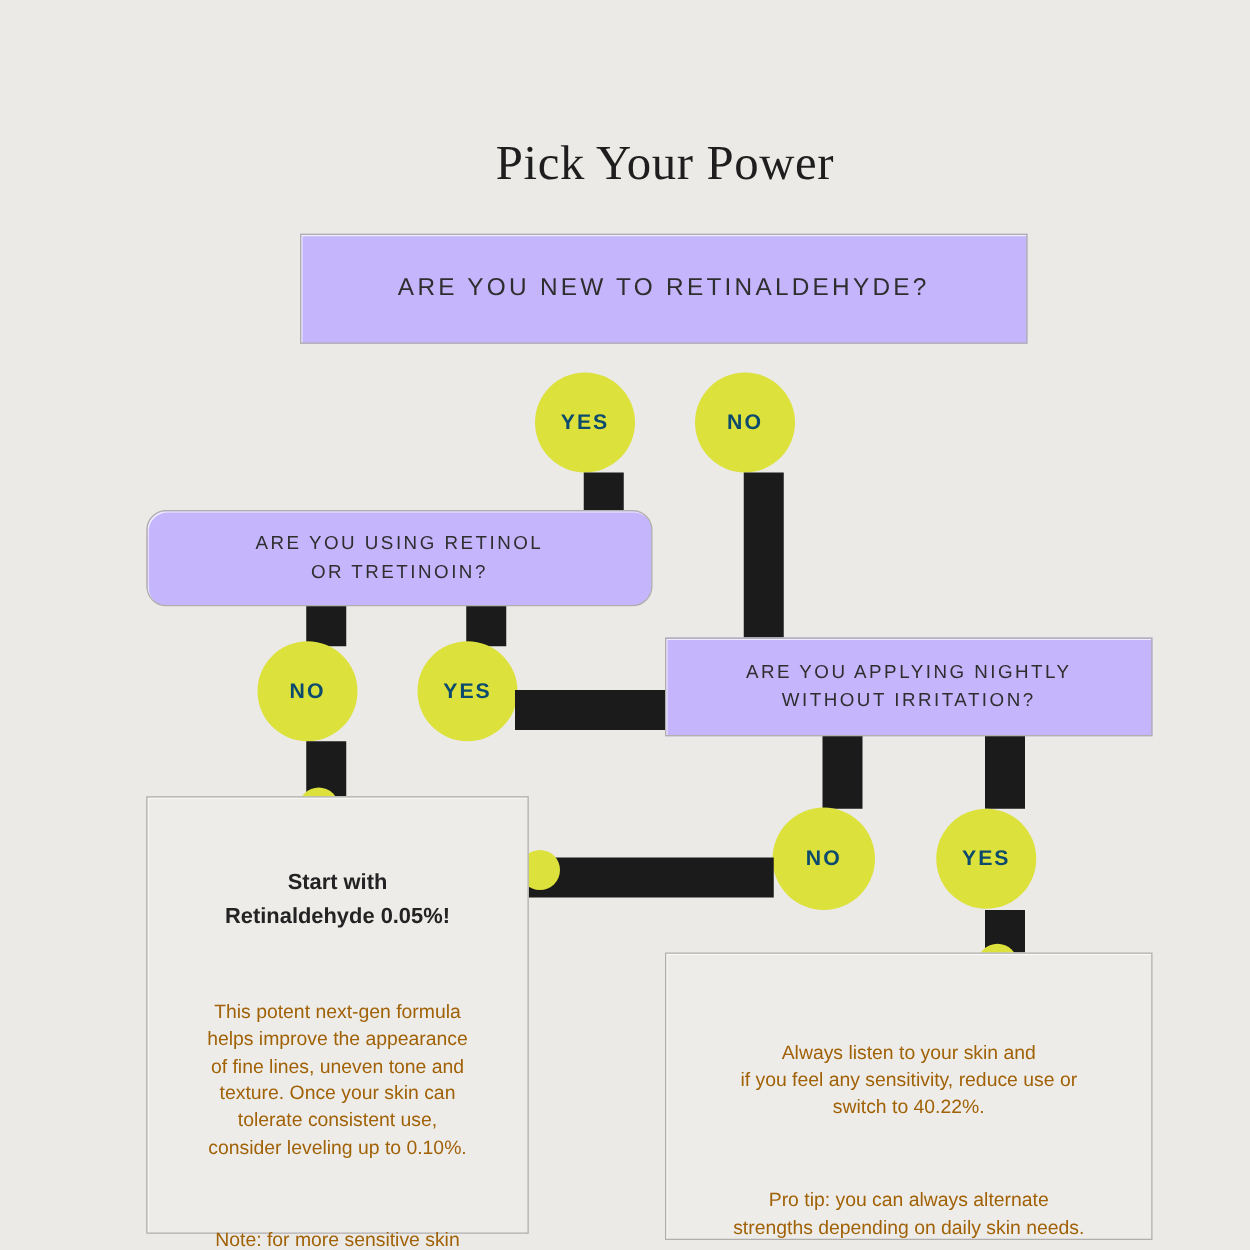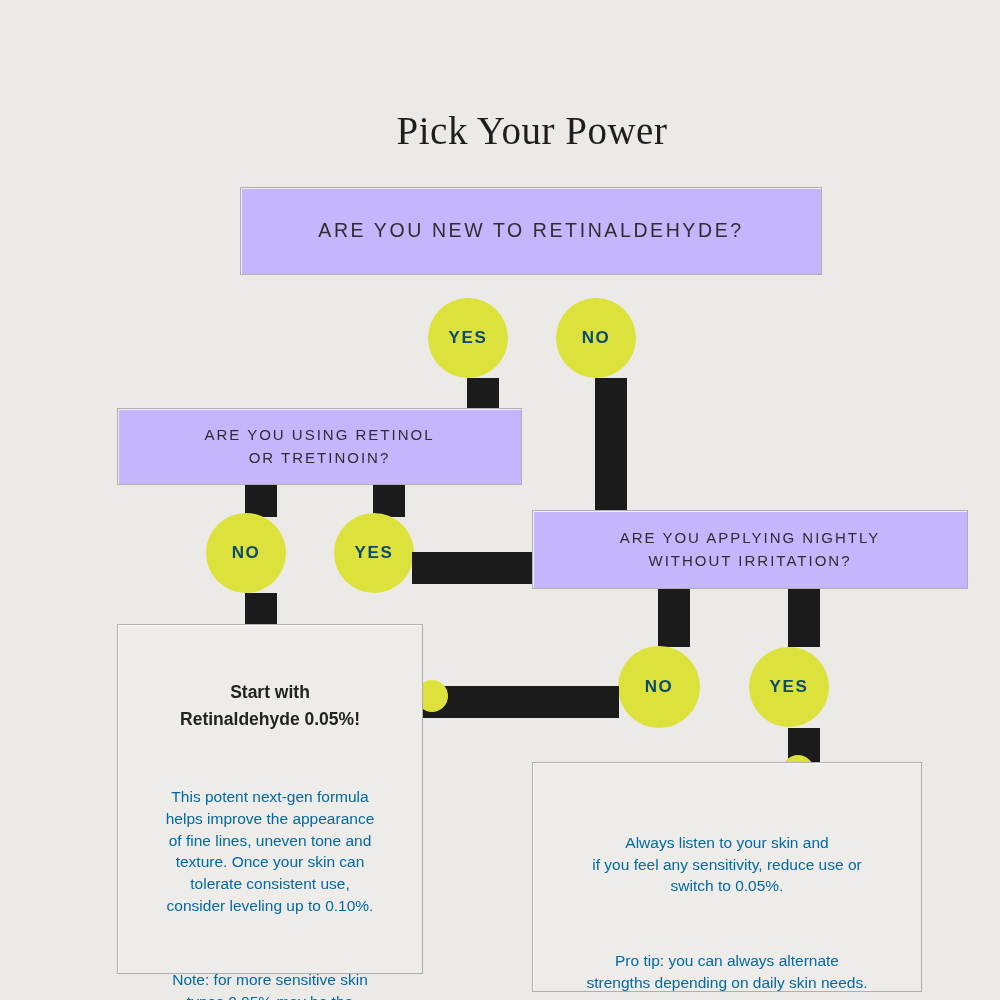--- a/index.html
+++ b/index.html
@@ -36,22 +36,22 @@
     text-align: center;
   }
   .qtext {
     letter-spacing: 2.2px;
     color: #2E2E2E;
     white-space: pre-line;
     line-height: 1.5;
   }
   .qbox.root  { left: 208px; top: 155px; width: 582px; height: 88px; }
   .qbox.root .qtext { font-size: 19.5px; letter-spacing: 2.6px; }
-  .qbox.retinol { left: 85px;  top: 376px; width: 405px; height: 77px; }
-  .qbox.nightly { left: 500px; top: 478px; width: 436px; height: 79px; }
+  .qbox.retinol { left: 85px;  top: 376px; width: 405px; height: 77px; border-radius: 16px; }
+  .qbox.nightly { left: 500px; top: 478px; width: 390px; height: 79px; }
   .qbox.retinol .qtext, .qbox.nightly .qtext { font-size: 15px; letter-spacing: 2px; }
 
   .circle {
     position: absolute;
     width: 80px;
     height: 80px;
     border-radius: 50%;
     background: #DCE13B;
     display: flex;
     align-items: center;
@@ -80,33 +80,33 @@
     background: #DCE13B;
   }
 
   .rbox {
     position: absolute;
     background: #EDECE9;
     border: 1px solid #B0AFAC;
     box-shadow: inset 1px 1px 0 rgba(255,255,255,0.75);
     text-align: center;
   }
-  .rbox.low  { left: 85px;  top: 592px; width: 306px; height: 350px; padding-top: 38px; }
+  .rbox.low  { left: 85px;  top: 605px; width: 306px; height: 350px; padding-top: 38px; }
   .rbox.high { left: 500px; top: 730px; width: 390px; height: 230px; padding-top: 32px; }
   .rtitle {
     font-weight: bold;
     font-size: 17.5px;
     line-height: 1.55;
     color: #232323;
     white-space: pre-line;
   }
   .rbody {
     font-size: 15.5px;
     line-height: 1.4;
-    color: #0369a1;
+    color: #a16207;
     white-space: pre-line;
     margin-top: 21px;
   }
 </style>
 </head>
 <body>
 
 <div class="canvas">
 
   <div class="title">Pick Your Power</div>
@@ -164,18 +164,18 @@
 tolerate consistent use,
 consider leveling up to 0.10%.</div>
     <div class="rbody">Note: for more sensitive skin
 types 0.05% may be the
 perfect match.</div>
   </div>
 
   <div class="rbox high">
     <div class="rbody">Always listen to your skin and
 if you feel any sensitivity, reduce use or
-switch to 0.05%.</div>
+switch to 40.22%.</div>
     <div class="rbody">Pro tip: you can always alternate
 strengths depending on daily skin needs.</div>
   </div>
 
 </div>
 
 </body></html>

